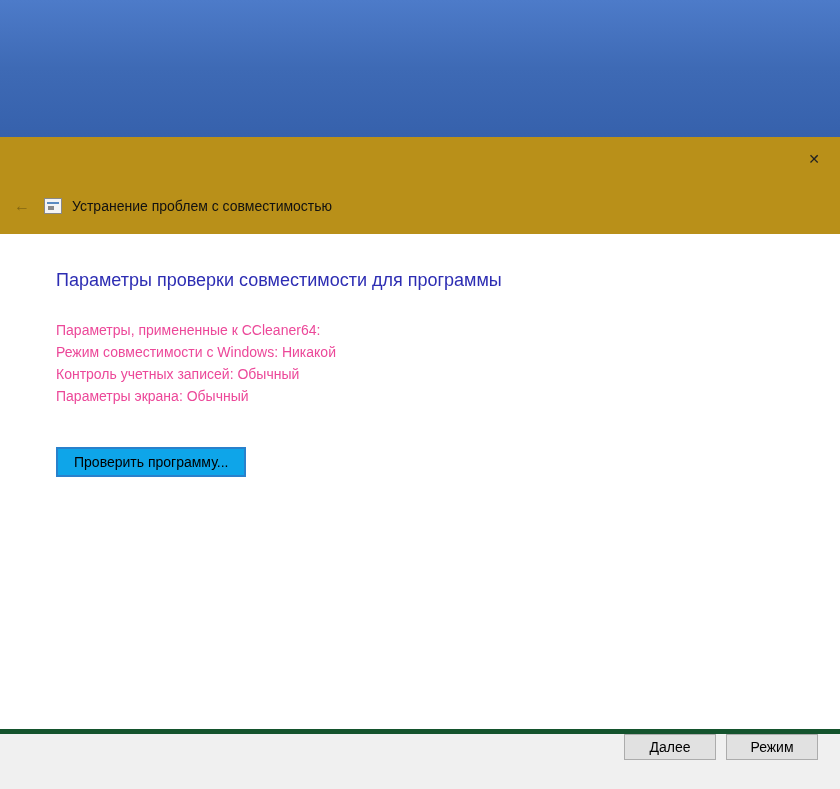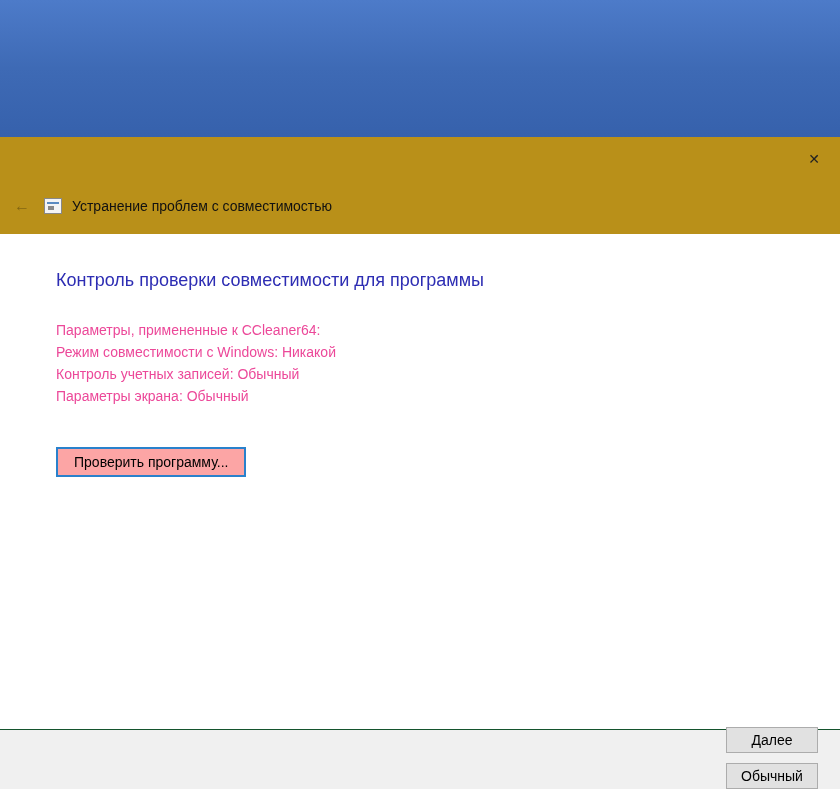--- a/index.html
+++ b/index.html
@@ -90,36 +90,35 @@
     }
     .param-text {
       font-size: 14px;
       color: #ec4899;
       line-height: 22px;
     }
     .verify-button {
       margin-top: 40px;
       padding: 5px 16px;
       font-size: 14px;
-      background: #fca5a5;
+      background: #0ea5e9;
       border: 2px solid #2981cc;
       cursor: pointer;
       font-family: inherit;
     }
     .footer-bar {
       height: 60px;
       background: #f0f0f0;
-      border-top: 1px solid #14532d;
+      border-top: 5px solid #14532d;
       display: flex;
-      align-items: flex-end;
+      align-items: flex-start;
       justify-content: flex-end;
       padding-right: 22px;
       gap: 10px;
       flex-shrink: 0;
-      flex-direction: column;
     }
     .footer-btn {
       min-width: 92px;
       padding: 4px 14px;
       font-size: 14px;
       background: #e1e1e1;
       border: 1px solid #acacac;
       cursor: pointer;
       font-family: inherit;
     }
@@ -130,26 +129,26 @@
 <div class="desktop-bg"></div>
 
 <div class="header-bar">
   <span class="close-x">✕</span>
   <span class="back-arrow">←</span>
   <span class="app-icon"></span>
   <span class="header-title">Устранение проблем с совместимостью</span>
 </div>
 
 <div class="content-area">
-  <div class="main-heading">Контроль проверки совместимости для программы</div>
+  <div class="main-heading">Параметры проверки совместимости для программы</div>
 
   <div class="param-text">Параметры, примененные к  CCleaner64:</div>
   <div class="param-text">Режим совместимости с Windows: Никакой</div>
   <div class="param-text">Контроль учетных записей:  Обычный</div>
   <div class="param-text">Параметры экрана:  Обычный</div>
 
   <button class="verify-button">Проверить программу...</button>
 </div>
 
 <div class="footer-bar">
   <button class="footer-btn">Далее</button>
-  <button class="footer-btn">Обычный</button>
+  <button class="footer-btn">Режим</button>
 </div>
 
 </body></html>

